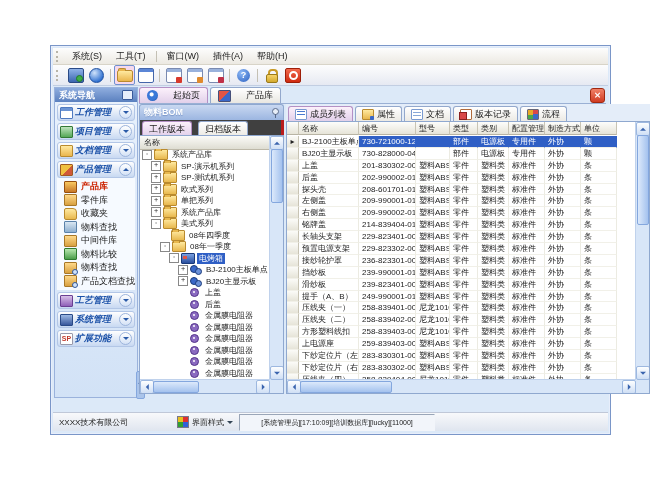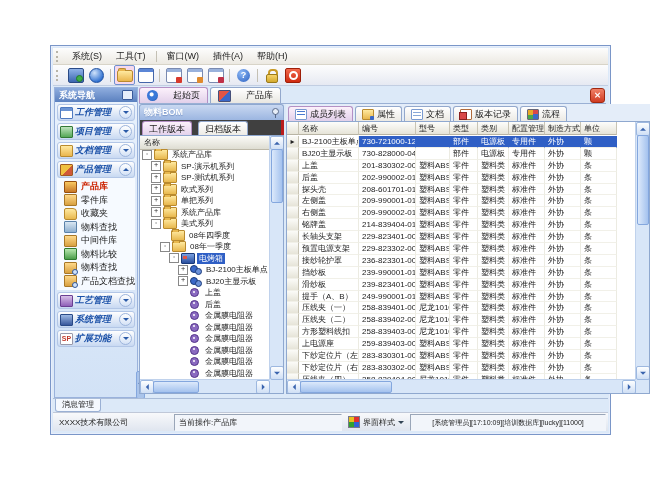--- a/index.html
+++ b/index.html
@@ -714,27 +714,23 @@
         </div>
         <div class="hsb" style="left:0;bottom:0;right:13px;">
           <div class="sbtn lft" style="left:0;top:0;"></div>
           <div class="hthumb" style="left:13px;width:90px;"></div>
           <div class="sbtn rgt" style="right:0;top:0;"></div>
         </div>
         <div class="sbcorner"></div>
       </div>
     </div>
 
-    <div class="msgrow">
-      <span class="msgtab">消息管理</span>
-    </div>
 
     <div class="statusbar">
       <span class="spanel scompany">XXXX技术有限公司</span>
-      <span class="spanel sunken soper">当前操作:产品库</span>
       <span class="spanel sstyle">
         <span class="stylegrid"></span>
         <span>界面样式</span>
         <span class="ddarr"></span>
       </span>
       <span class="spanel sunken ssession">[系统管理员][17:10:09][培训数据库][lucky][11000]</span>
     </div>
 
   </div>
 </div>

